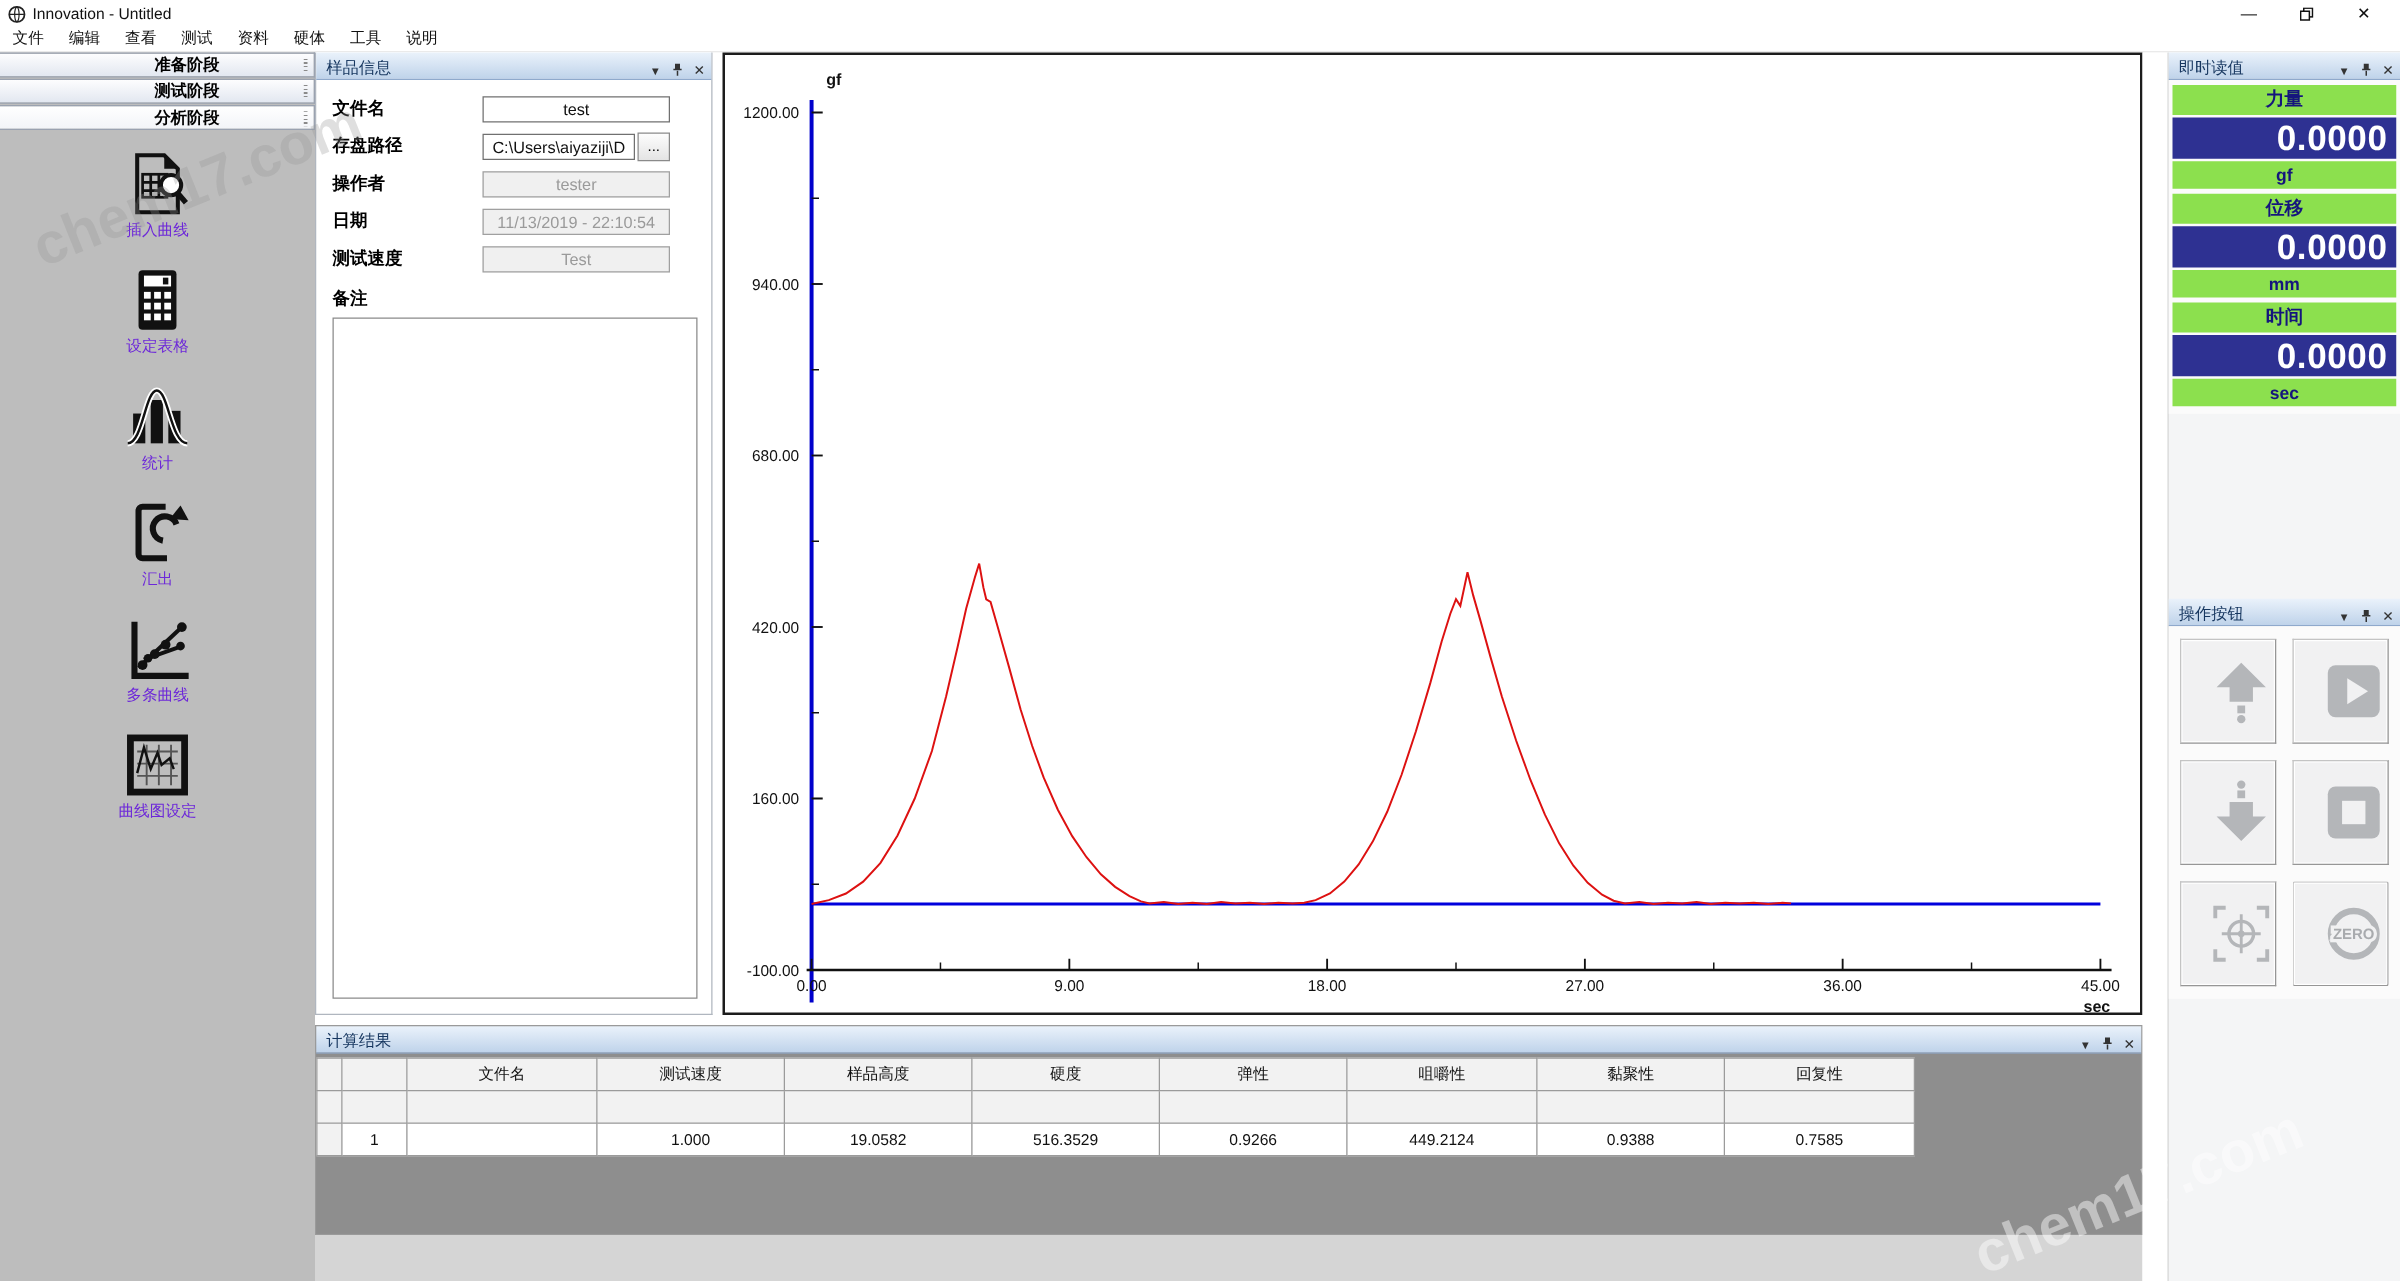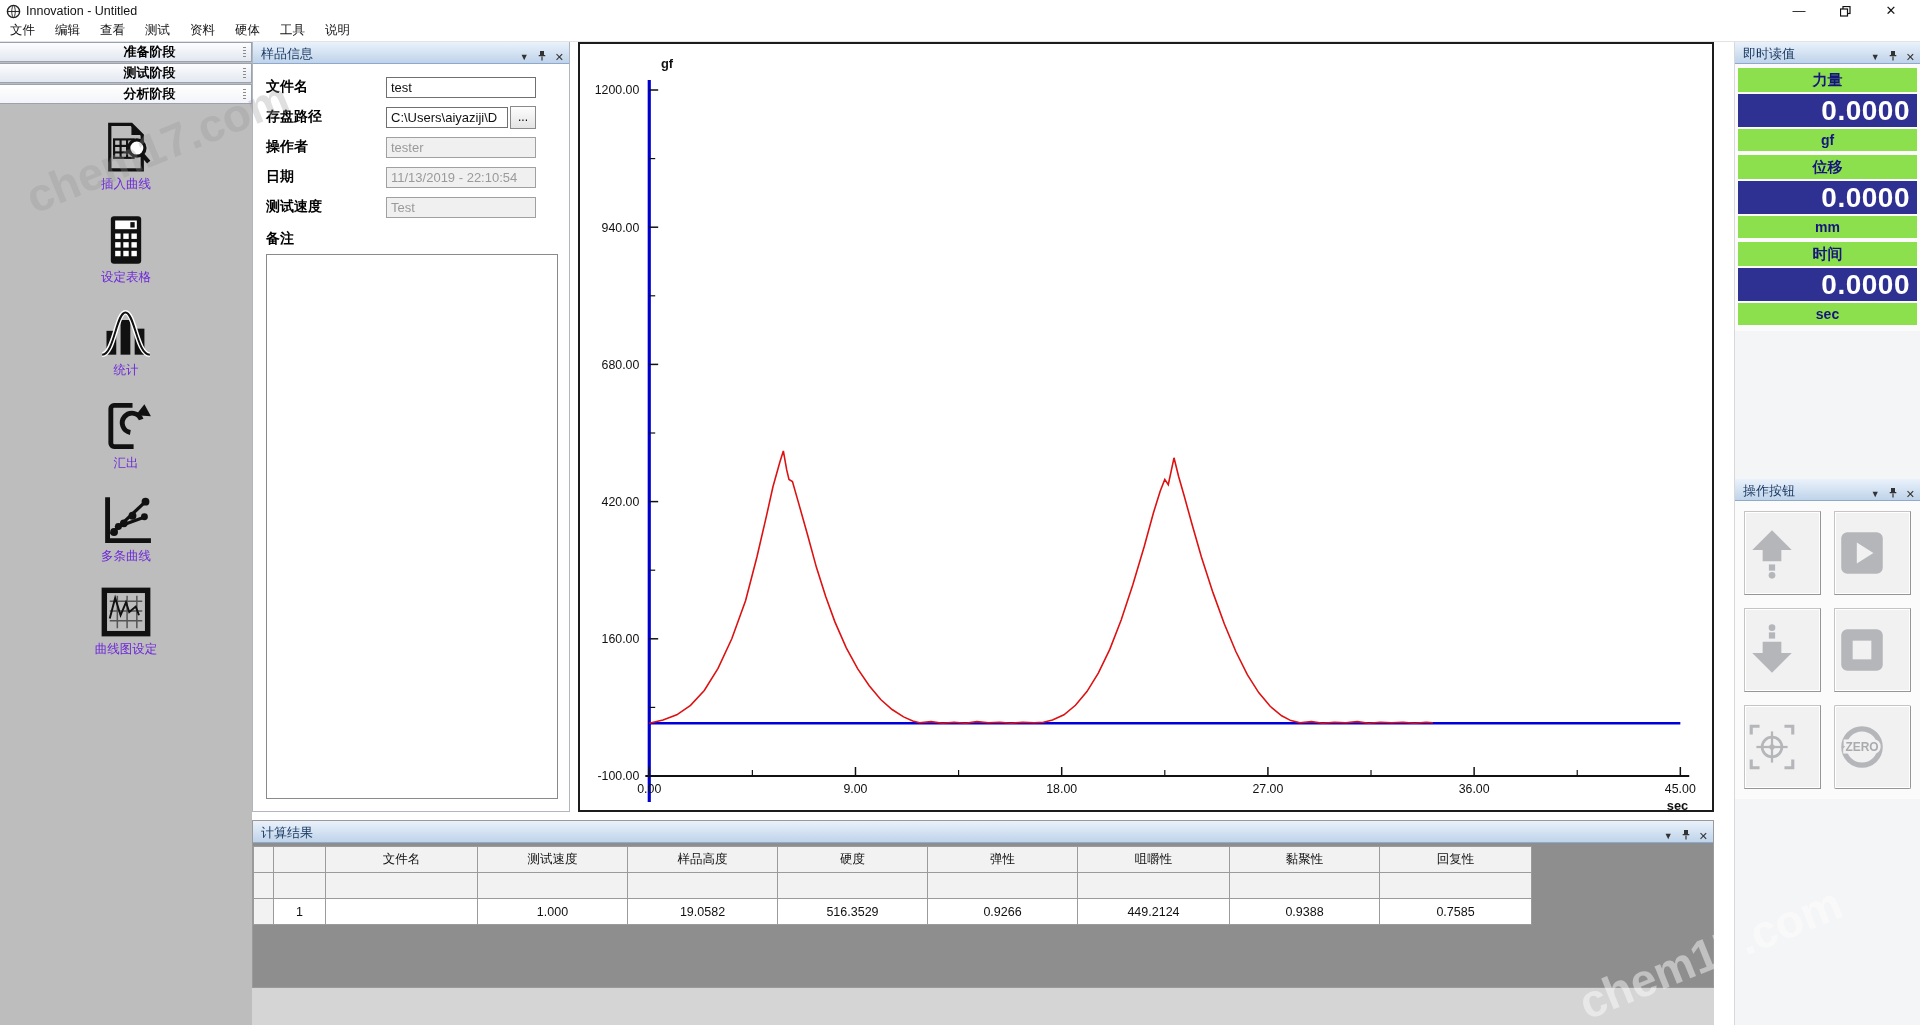--- a/index.html
+++ b/index.html
@@ -43,21 +43,21 @@
   .hbtn.close { font-size:11px; }
 
   
   .center { flex:1; display:flex; flex-direction:column; background:#fff; min-width:0; }
   .top-row { height:770px; flex:none; display:flex; }
 
   .sample-panel { width:318px; flex:none; margin-right:8px; background:#fff; border:1px solid #b0b6bf; border-top:none; display:flex; flex-direction:column; }
   .sample-body { flex:1; padding:12px 13px 12px 13px; display:flex; flex-direction:column; }
   .field-row { display:flex; align-items:center; margin-bottom:8px; height:22px; }
   .field-label { font-weight:bold; font-size:14px; color:#000; width:120px; flex:none; }
-  .field-input { width:150px; height:21px; border:1px solid #707070; font-size:13px; padding:1px 4px; background:#fff; color:#111; font-family:"Liberation Sans",sans-serif; }
+  .field-input { width:150px; height:21px; border:1px solid #707070; font-size:13px; padding:1px 4px; background:#fff; color:#111; font-family:"Liberation Sans",sans-serif;text-align:center; }
   .field-input.short { width:122px; }
   .field-input:disabled { background:#f0f0f0; color:#9a9a9a; border:1px solid #a0a0a0; }
   .browse-button { width:26px; height:23px; margin-left:2px; border:1px solid #8a8a8a; background:linear-gradient(#fdfdfd,#e4e4e4); font-size:12px; line-height:12px; cursor:pointer; }
   .notes-label { font-weight:bold; font-size:14px; margin:4px 0 6px 0; }
   .notes-area { flex:1; width:292px; border:1px solid #8a8a8a; resize:none; background:#fff; font-family:"Liberation Sans",sans-serif; font-size:13px; }
 
   .chart-panel { flex:1; border:2px solid #1c1c1c; background:#fff; min-width:0; }
   #chart-svg { width:100%; height:100%; display:block; }
   #chart-svg text { font-family:"Liberation Sans", sans-serif; }
 
@@ -75,21 +75,21 @@
   
   .rightbar { width:206px; flex:none; background:#fff; padding-left:20px; }
   .rightbar-inner { height:100%; background:#f4f5f6; border-left:1px solid #d8d8d8; display:flex; flex-direction:column; }
   .readout-body { padding:4px 3px 2px 3px; background:#fbfbfb; }
   .ro-label  { background:#8ce04e; color:#15157d; font-weight:bold; font-size:15px; text-align:center; height:24px; line-height:24px; margin-bottom:2px; }
   .ro-value  { background:#2e3192; color:#fff; font-weight:bold; font-size:28px; text-align:right; padding-right:7px; height:33px; line-height:33px; margin-bottom:2px; letter-spacing:0.5px; }
   .ro-unit   { background:#8ce04e; color:#15157d; font-weight:bold; font-size:14px; text-align:center; height:22px; line-height:22px; margin-bottom:4px; }
   .controls-panel { margin-top:148px; }
   .controls-body { padding:10px 9px; display:grid; grid-template-columns:1fr 1fr; gap:13px; background:#fbfbfb; }
   .ctrl-button { height:84px; background:#f1f1f2; border:1px solid #c4c4c4; border-bottom-color:#969696; border-right-color:#969696;
-                 box-shadow:inset 0 0 0 1px #ffffff; display:flex; align-items:center; justify-content:flex-start; cursor:pointer; }
+                 box-shadow:inset 0 0 0 1px #ffffff; display:flex; align-items:center; justify-content:flex-end; cursor:pointer; }
   .ctrl-button svg { width:54px; height:54px; }
   .ctrl-button.round { border-radius:2px; }
 
   
   .watermark { position:absolute; font-size:46px; font-weight:bold; color:rgba(150,150,150,0.30);
                transform:rotate(-22deg); pointer-events:none; z-index:50; }
   .wm-1 { left:18px; top:120px; }
   .wm-2 { right:70px; bottom:45px; color:rgba(255,255,255,0.45); }
 </style>
 </head>

